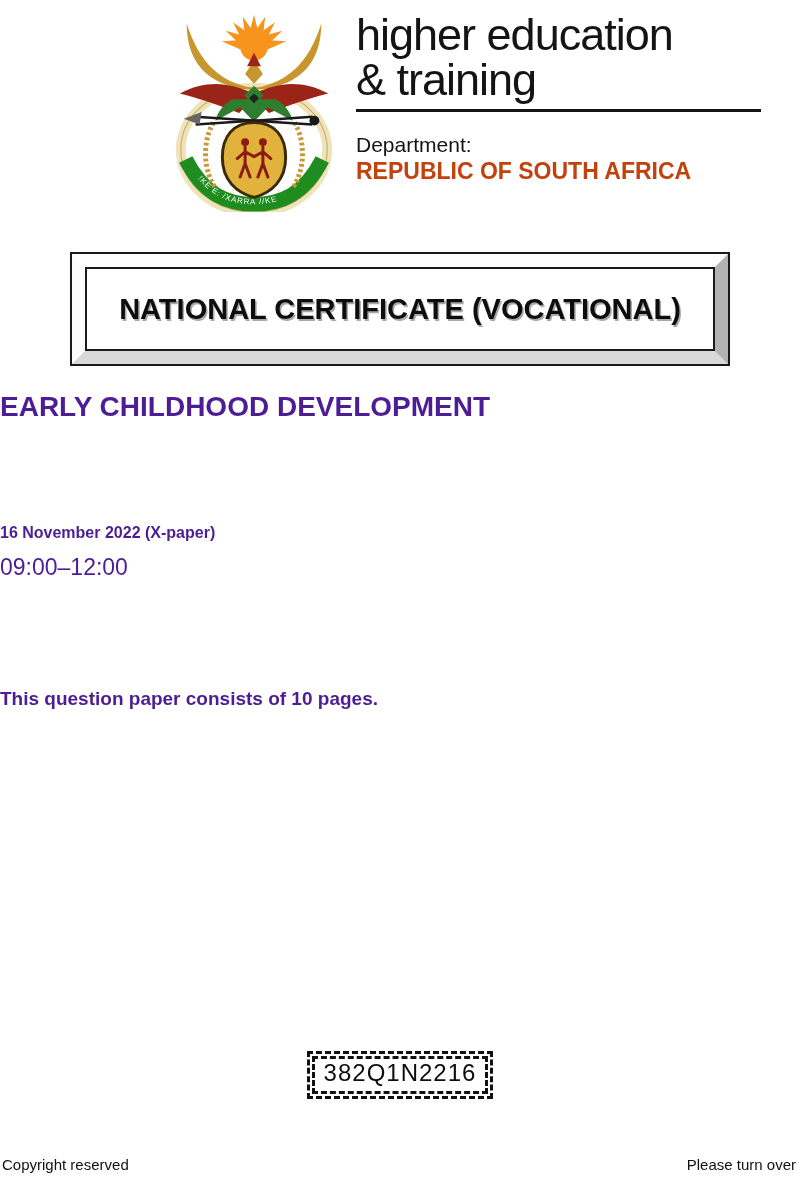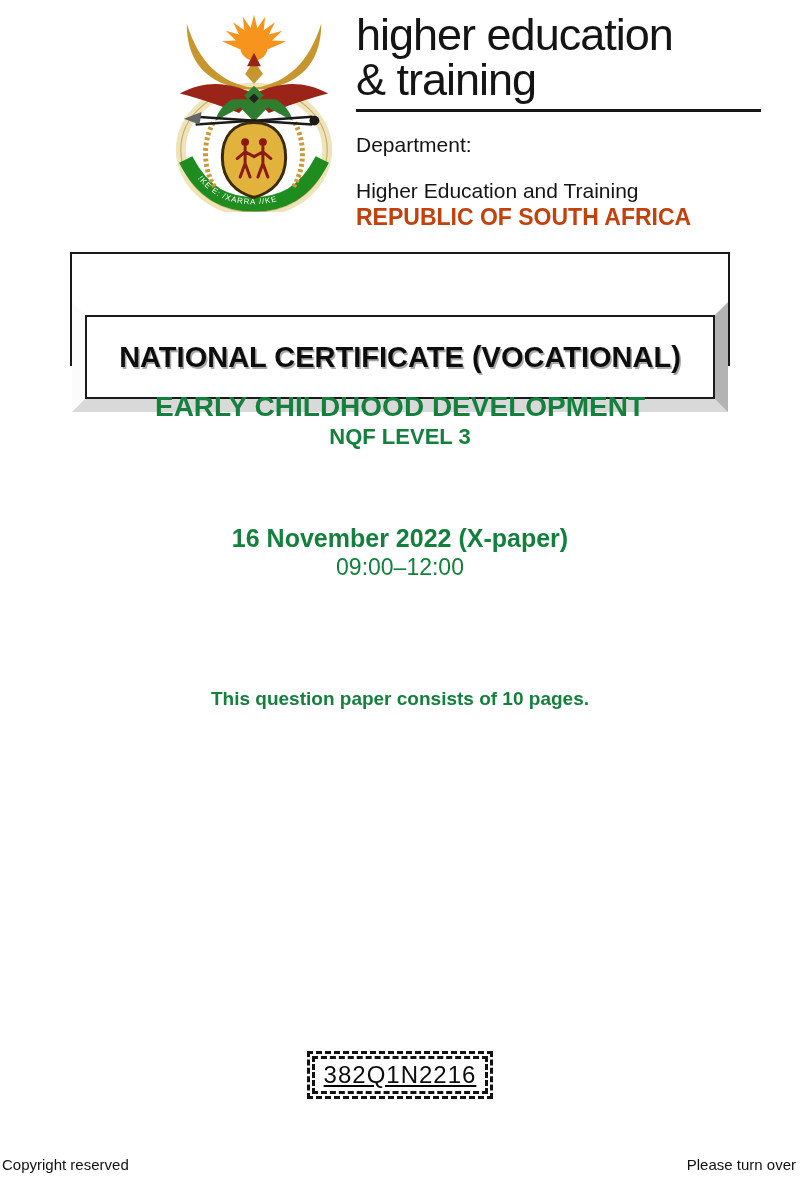--- a/index.html
+++ b/index.html
@@ -24,49 +24,48 @@
 
   
   .bevel-outer{
     position:absolute;left:70px;top:252px;width:660px;height:114px;
     box-sizing:border-box;border:2px solid #1a1a1a;
   }
   .bevel-mid{
     width:100%;height:100%;box-sizing:border-box;
     border:13px solid;
     border-color:#ffffff #b3b3b3 #d9d9d9 #fbfbfb;
-    margin-top:48px;
   }
   .bevel-inner{
     width:100%;height:100%;box-sizing:border-box;
     border:2px solid #1a1a1a;background:#ffffff;
     display:flex;align-items:center;justify-content:center;
   }
   .banner-title{
     font-size:29px;font-weight:bold;letter-spacing:0;
     color:#0d0d0d;text-shadow:1.5px 1.5px 0 #a9a9a9;white-space:nowrap;
   }
 
   
-  .cline{position:absolute;left:0;right:0;text-align:center;white-space:nowrap;color:#15803d;}
+  .cline{position:absolute;left:0;right:0;white-space:nowrap;color:#4c1d95;}
   .subject{top:391px;font-size:28px;font-weight:bold;}
   .level{top:424px;font-size:22px;font-weight:bold;}
   .code{top:470px;font-size:22px;font-weight:normal;}
-  .date{top:524px;font-size:25px;font-weight:bold;}
+  .date{top:524px;font-size:16px;font-weight:bold;}
   .time{top:554px;font-size:23px;font-weight:normal;}
   .pages-note{top:688px;font-size:19px;font-weight:bold;}
 
   
   .serial-outer{
     position:absolute;left:307px;top:1051px;width:186px;height:48px;
     box-sizing:border-box;border:3px dashed #111;padding:2px;
   }
   .serial-inner{
     width:100%;height:100%;box-sizing:border-box;border:3px dashed #111;
-    display:flex;align-items:center;justify-content:center;text-decoration:underline;
+    display:flex;align-items:flex-start;justify-content:center;
   }
   .serial-text{font-size:24px;letter-spacing:1px;color:#0d0d0d;white-space:nowrap;}
 
   
   .footer-left{position:absolute;left:2px;top:1156px;font-size:15px;color:#111;}
   .footer-right{position:absolute;right:4px;top:1156px;font-size:15px;color:#111;}
 </style>
 </head>
 <body>
 
@@ -137,34 +136,32 @@
     <circle cx="86" cy="138" r="4" stroke="none" fill="#8B1A10"></circle>
     <circle cx="104" cy="138" r="4" stroke="none" fill="#8B1A10"></circle>
     <path fill="none" stroke-width="3" stroke-linecap="round" d="M86,143 L86,160 M86,148 L95,153 M86,148 L78,155 M86,160 L81,174 M86,160 L91,174 M104,143 L104,160 M104,148 L95,153 M104,148 L112,155 M104,160 L99,174 M104,160 L109,174" stroke="#8B1A10"></path>
   </svg>
 
   <div class="wordmark">
     <div class="wm-line">higher education</div>
     <div class="wm-line">&amp; training</div>
     <div class="wm-rule"></div>
     <div class="dept">Department:</div>
-    <div class="dept">Higher Education and Training</div>
     <div class="country">REPUBLIC OF SOUTH AFRICA</div>
   </div>
 
   <div class="bevel-outer">
     <div class="bevel-mid">
       <div class="bevel-inner">
         <span class="banner-title">NATIONAL CERTIFICATE (VOCATIONAL)</span>
       </div>
     </div>
   </div>
 
   <div class="cline subject">EARLY CHILDHOOD DEVELOPMENT</div>
-  <div class="cline level">NQF LEVEL 3</div>
   <div class="cline date">16 November 2022 (X-paper)</div>
   <div class="cline time">09:00–12:00</div>
   <div class="cline pages-note">This question paper consists of 10 pages.</div>
 
   <div class="serial-outer">
     <div class="serial-inner">
       <span class="serial-text">382Q1N2216</span>
     </div>
   </div>
 

